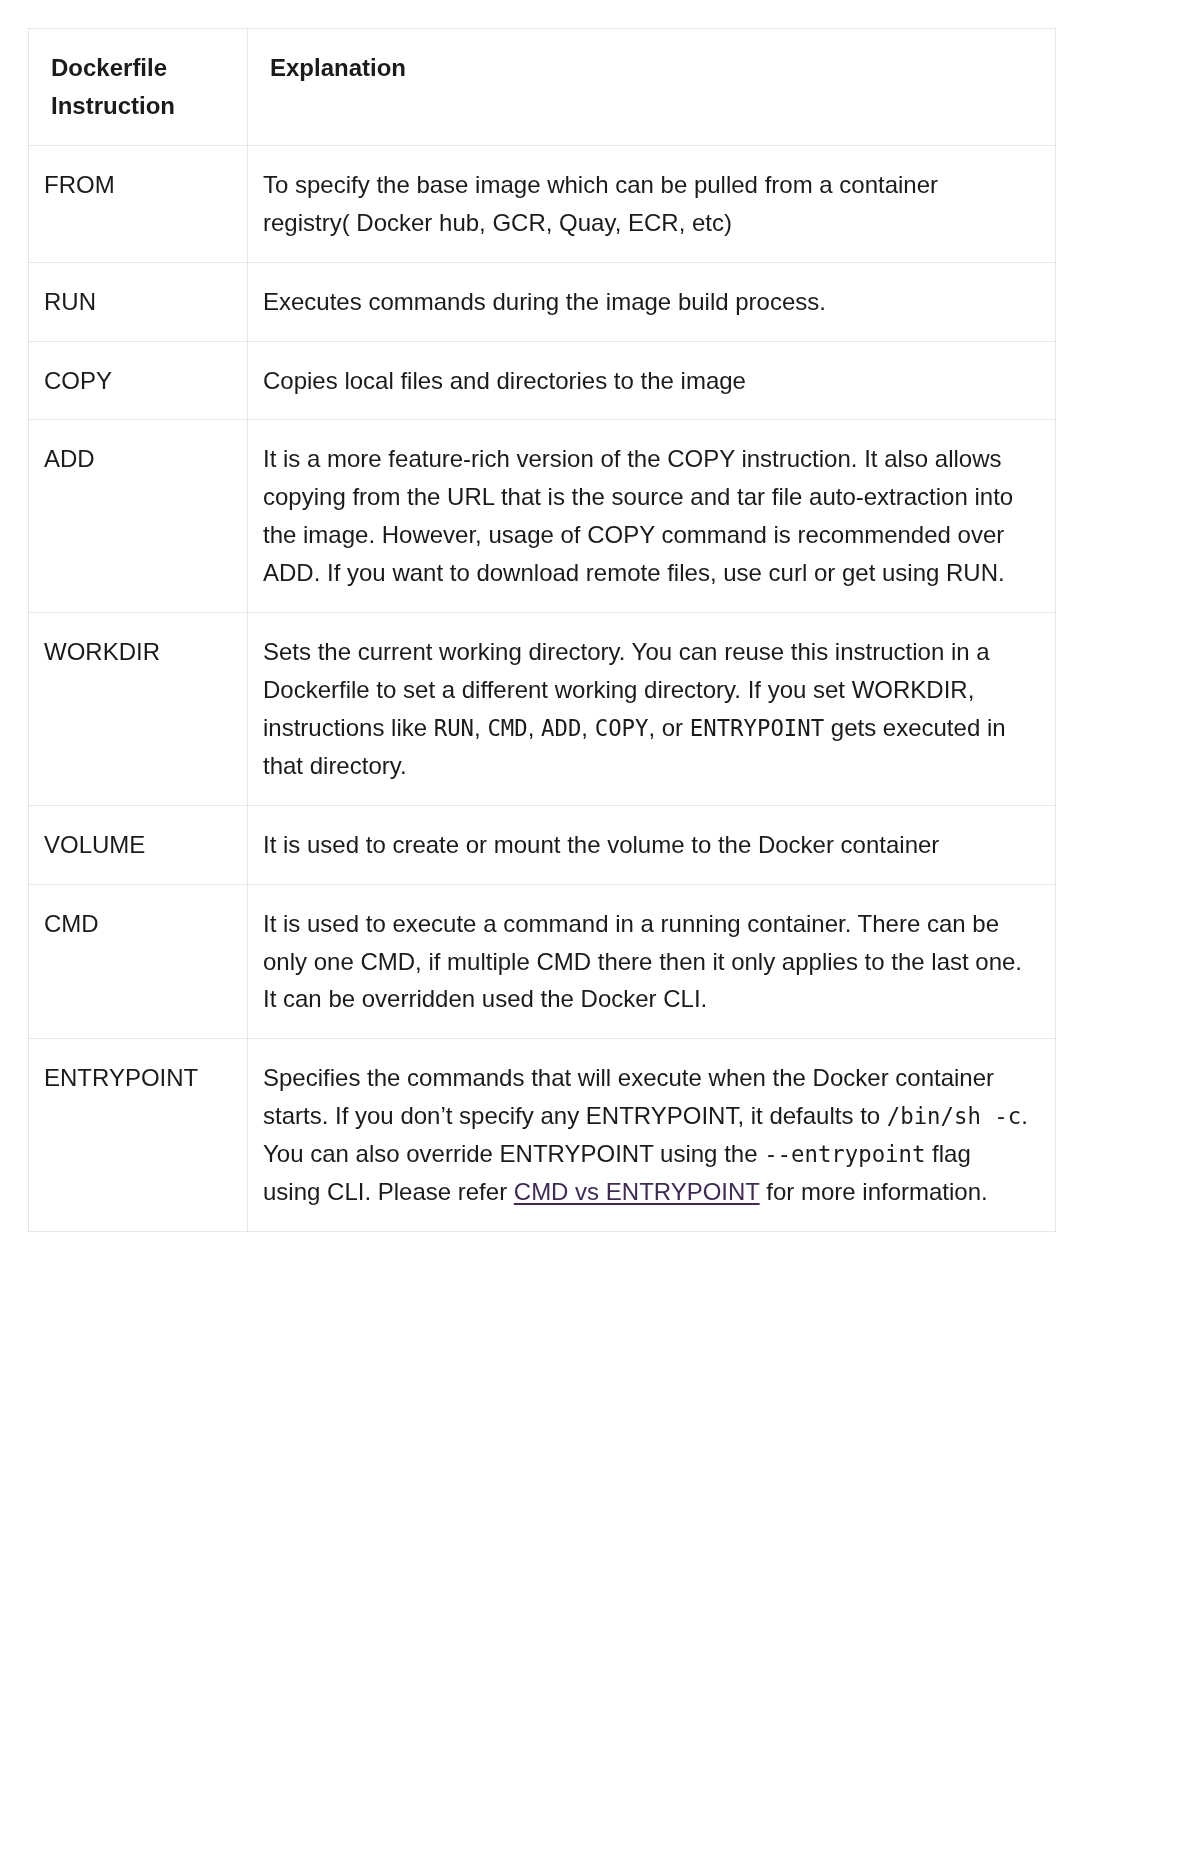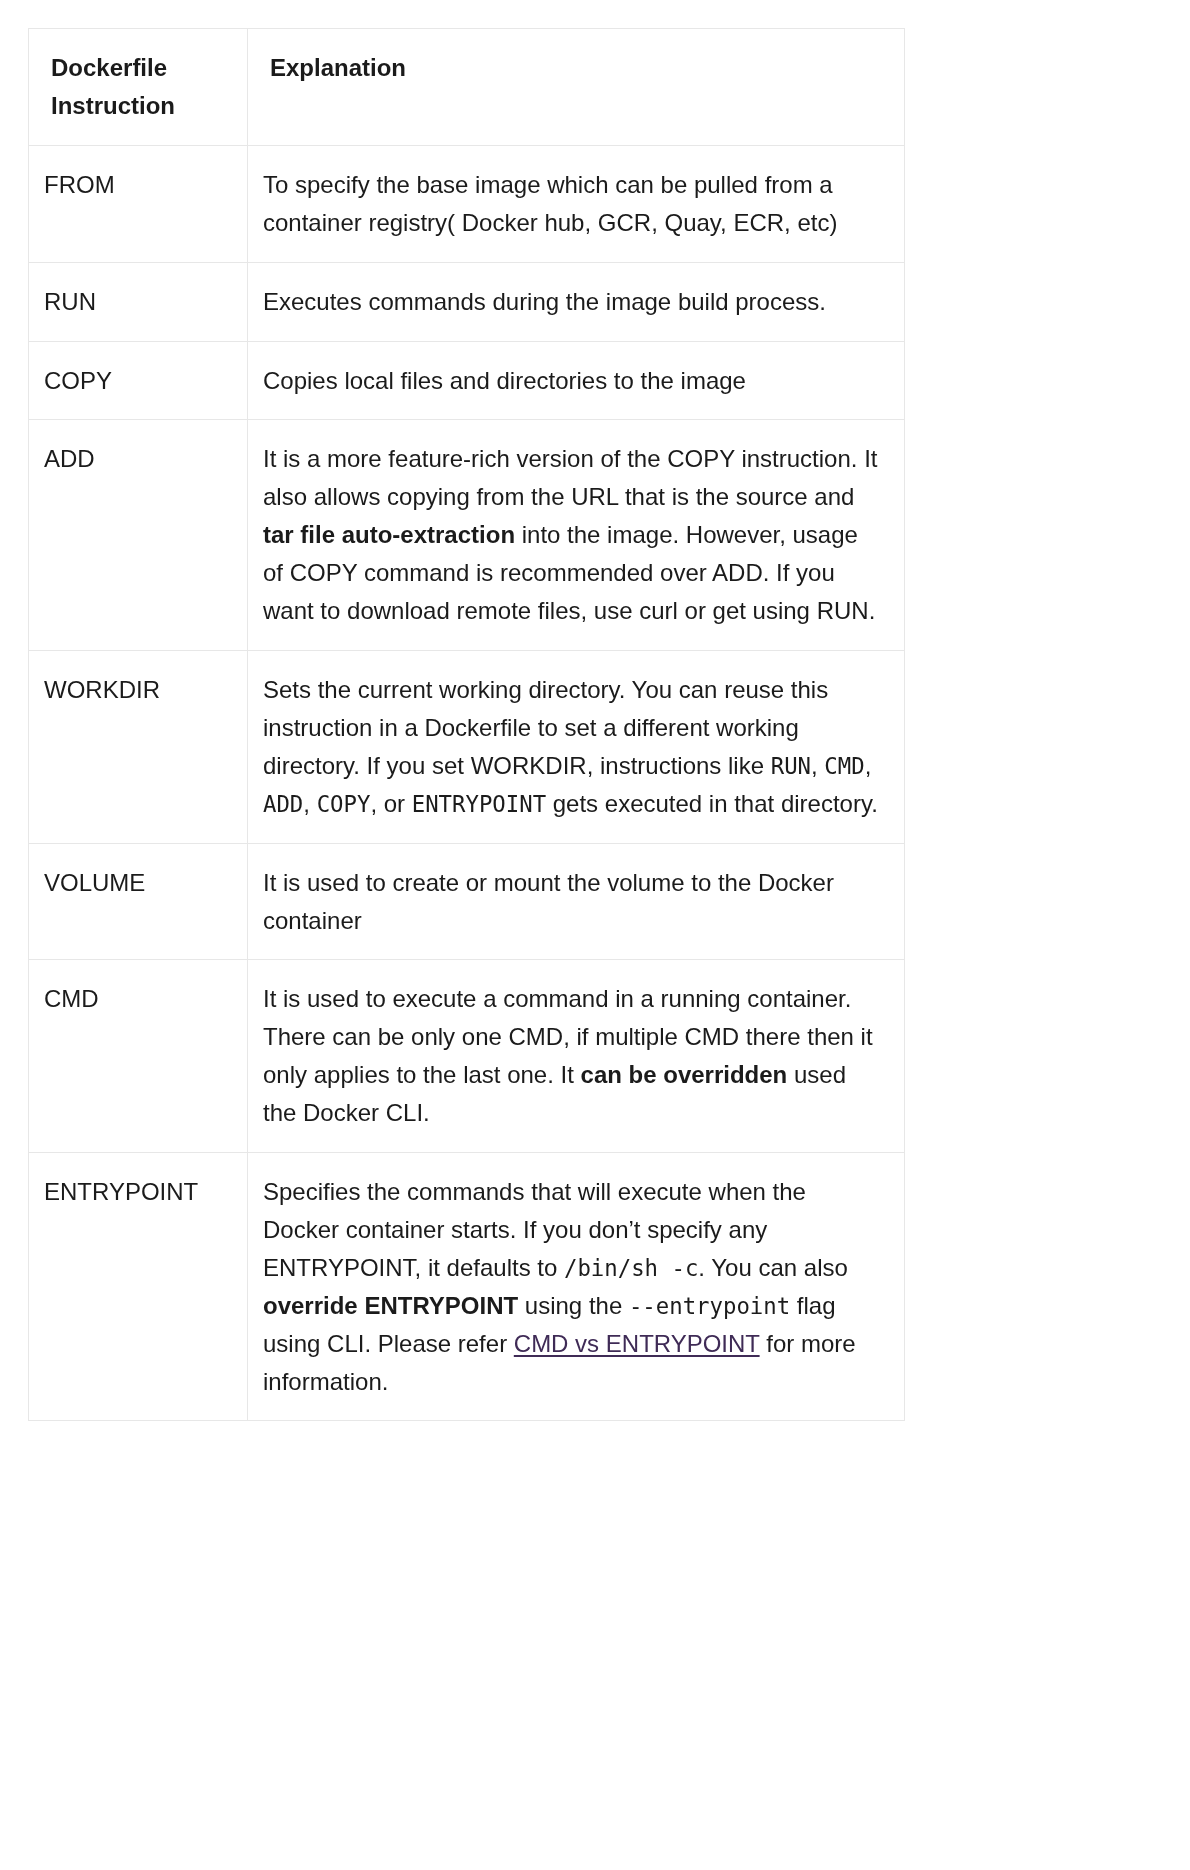--- a/index.html
+++ b/index.html
@@ -13,42 +13,42 @@
     width:1190px;
     min-height:1870px;
     font-family:"Liberation Sans",sans-serif;
     color:var(--text);
     -webkit-font-smoothing:antialiased;
   }
   .table-wrap{padding:28px 28px 0 28px;}
   table.doc-table{
     border-collapse:collapse;
     table-layout:fixed;
-    width:877px;
+    width:1028px;
     font-size:24px;
     line-height:1.58;
     color:var(--text);
   }
   .doc-table col.col-instruction{width:219px;}
   .doc-table th,.doc-table td{
     border:1px solid var(--border);
     vertical-align:top;
     text-align:left;
     padding:20px 26px 20px 22px;
     background:var(--bg);
     word-wrap:break-word;
   }
   .doc-table th{font-weight:700;}
   .doc-table td{font-weight:400;padding-left:15px;}
   .doc-table code{
     font-family:"DejaVu Sans Mono","Liberation Mono",monospace;
     font-size:0.93em;
     background:transparent;
   }
-  .doc-table strong{font-weight:700;}
+  .doc-table strong{font-weight:400;}
   .doc-table a{
     color:var(--link);
     text-decoration:underline;
     text-underline-offset:3px;
   }
 </style>
 </head>
 <body>
 
 <div class="table-wrap">

